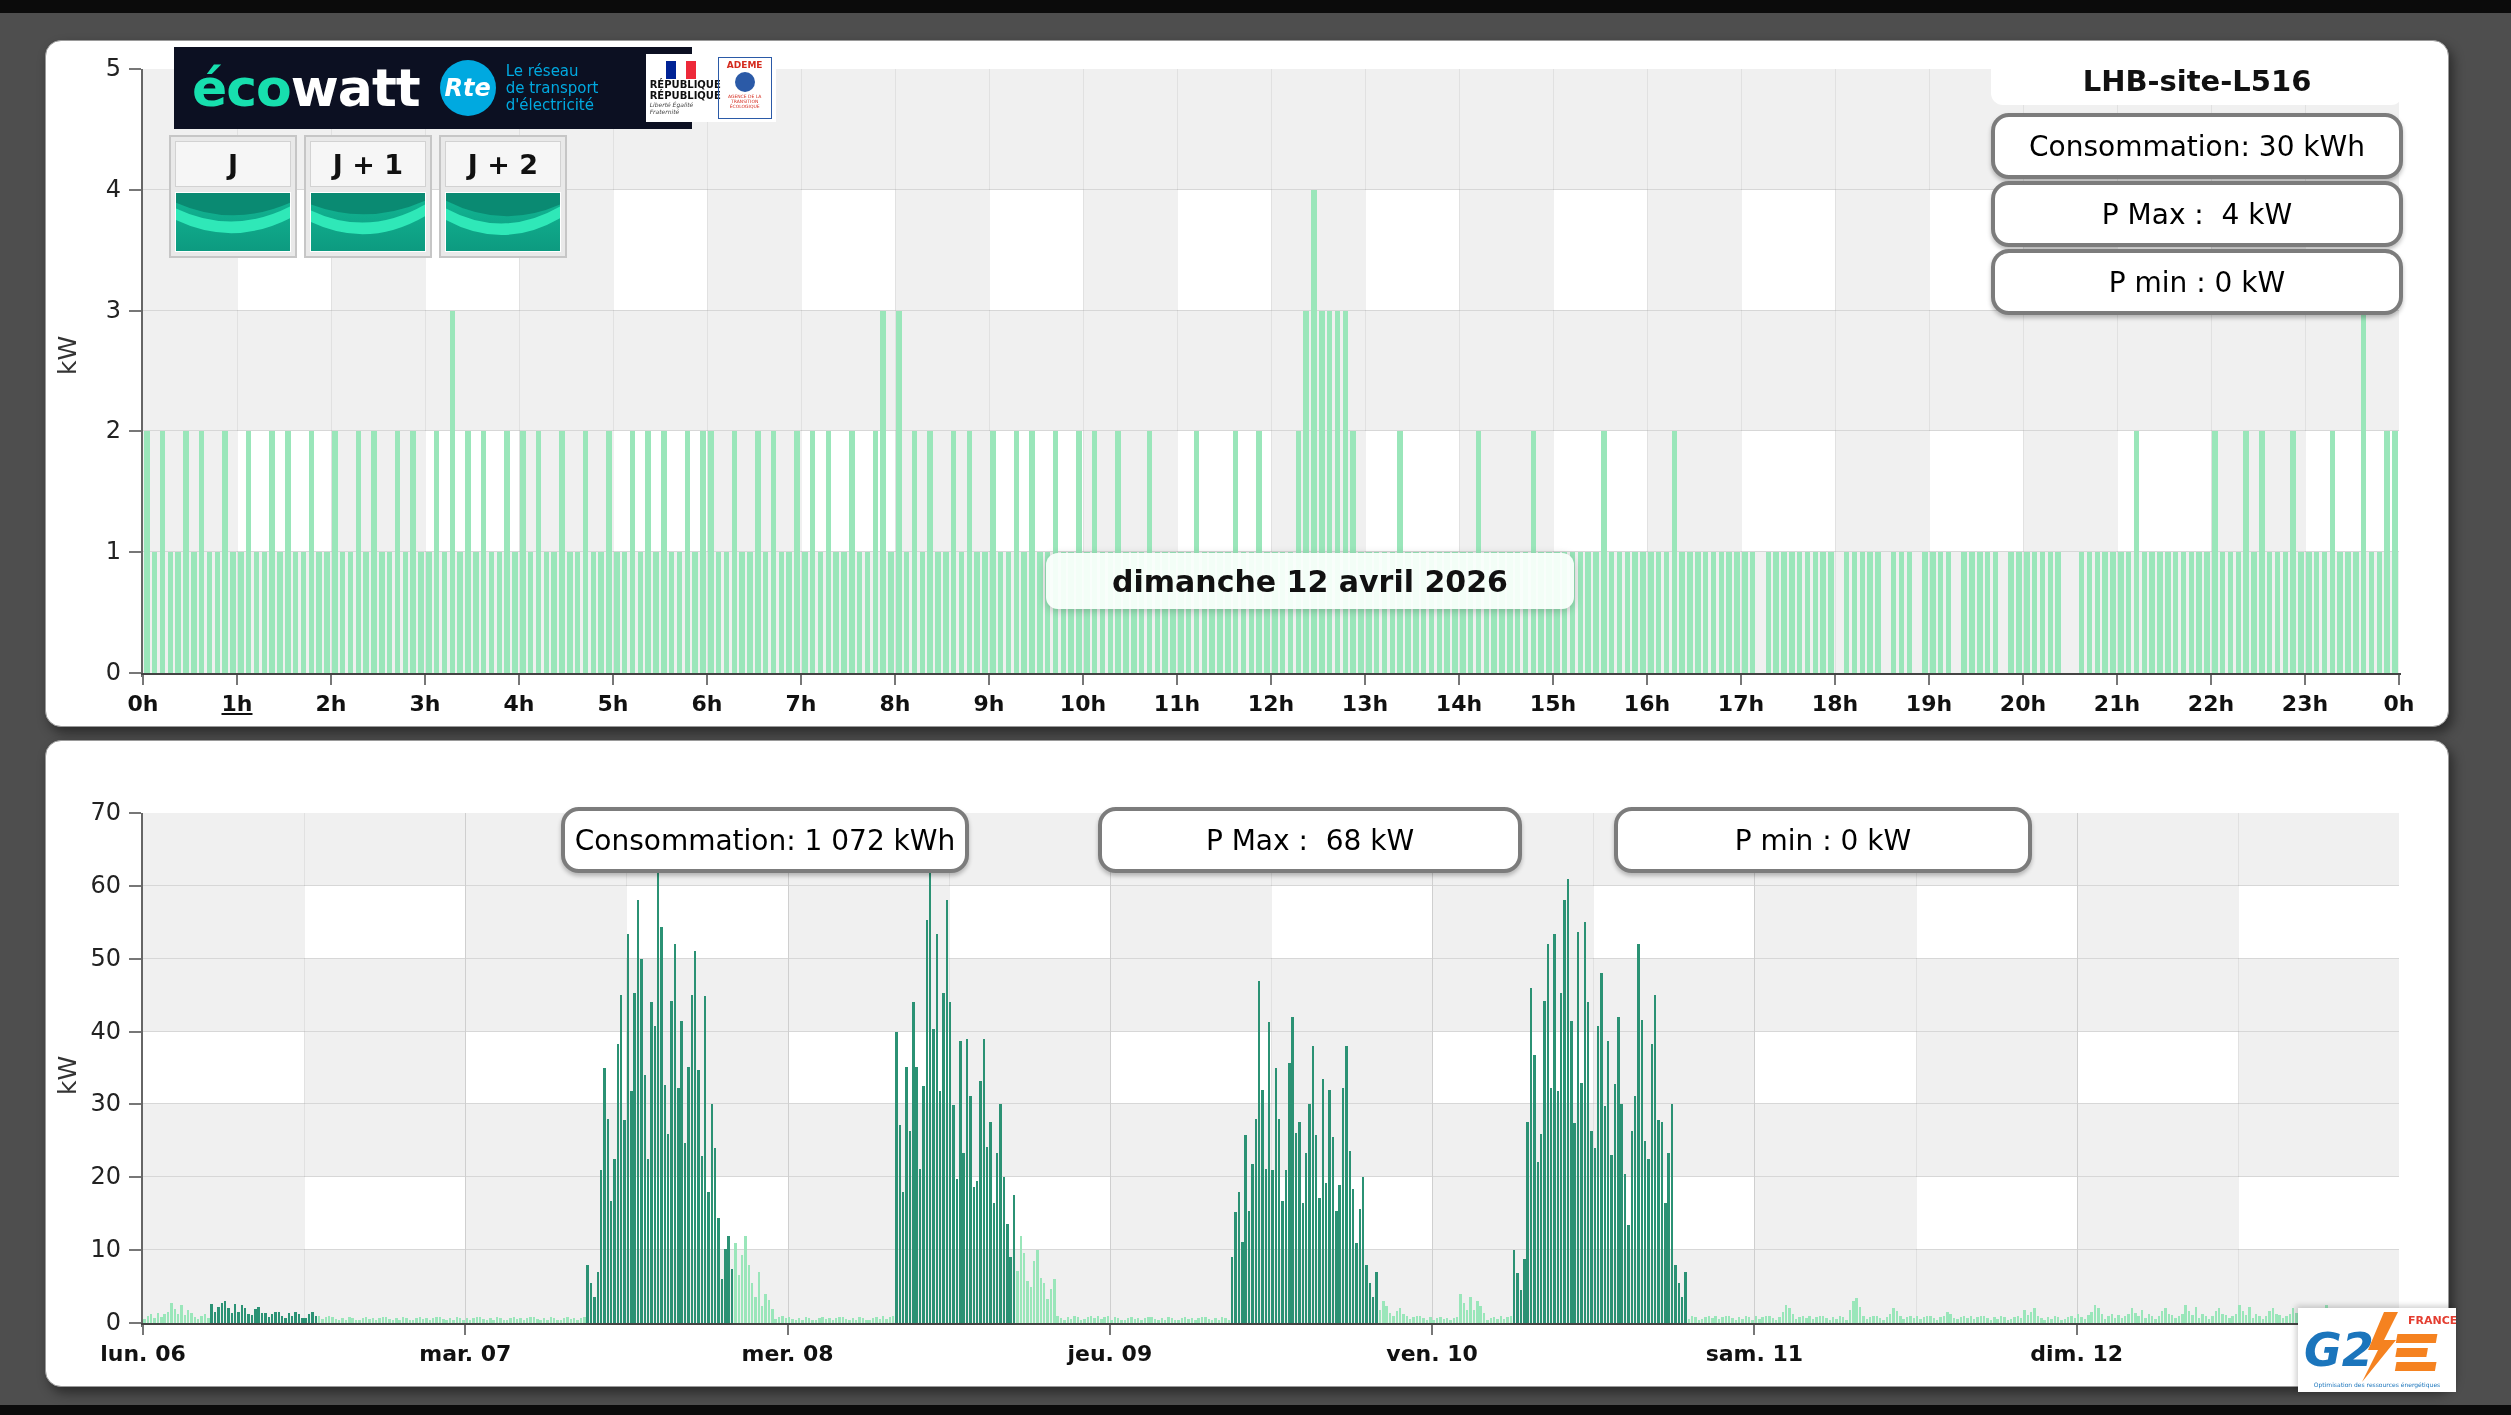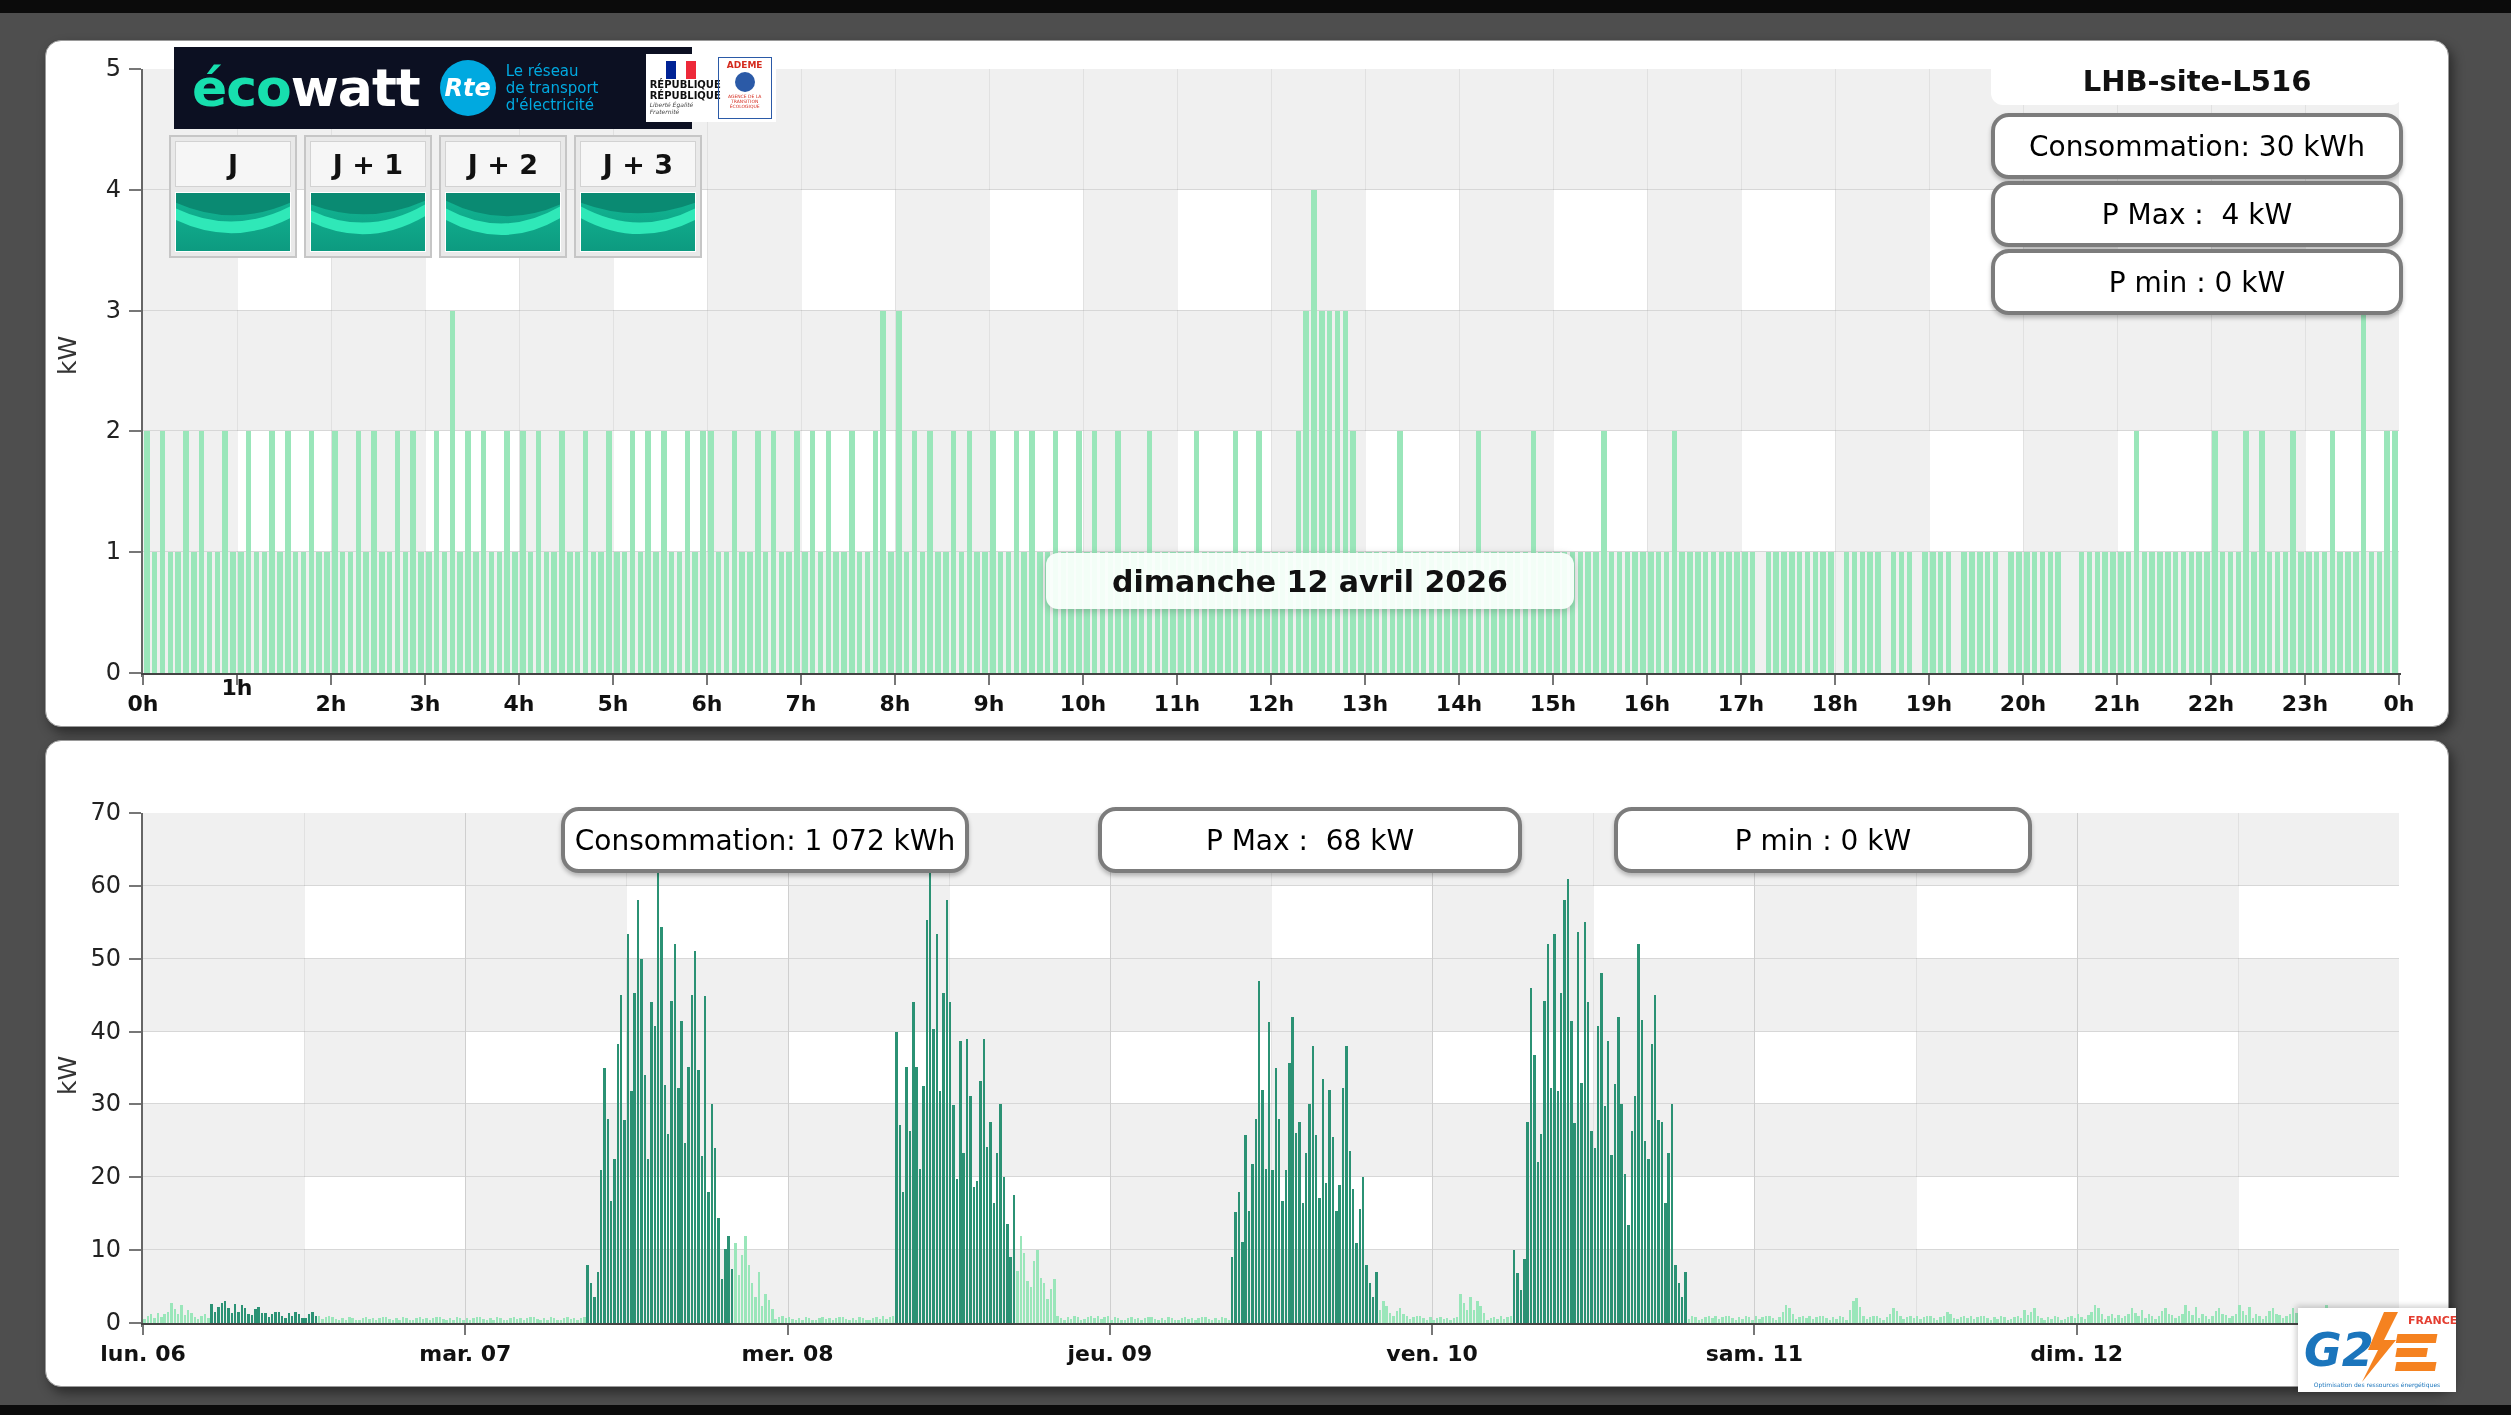--- a/index.html
+++ b/index.html
@@ -426,21 +426,21 @@
         <div class="ytick-label" style="left: 5px; top: 375.4px;">2</div>
         <div class="tick" style="left: 83px; top: 268.6px; width: 12px; height: 2px;"></div>
         <div class="ytick-label" style="left: 5px; top: 254.6px;">3</div>
         <div class="tick" style="left: 83px; top: 147.8px; width: 12px; height: 2px;"></div>
         <div class="ytick-label" style="left: 5px; top: 133.8px;">4</div>
         <div class="tick" style="left: 83px; top: 27px; width: 12px; height: 2px;"></div>
         <div class="ytick-label" style="left: 5px; top: 13px;">5</div>
         <div class="tick" style="left: 96px; top: 634px; width: 2px; height: 10px;"></div>
         <div class="xtick-label" style="left: 37px; top: 650px;">0h</div>
         <div class="tick" style="left: 190px; top: 634px; width: 2px; height: 10px;"></div>
-        <div class="xtick-label" style="left: 131px; top: 634px;">1h</div>
+        <div class="xtick-label" style="left: 131px; top: 650px; text-decoration: underline;">1h</div>
         <div class="tick" style="left: 284px; top: 634px; width: 2px; height: 10px;"></div>
         <div class="xtick-label" style="left: 225px; top: 650px;">2h</div>
         <div class="tick" style="left: 378px; top: 634px; width: 2px; height: 10px;"></div>
         <div class="xtick-label" style="left: 319px; top: 650px;">3h</div>
         <div class="tick" style="left: 472px; top: 634px; width: 2px; height: 10px;"></div>
         <div class="xtick-label" style="left: 413px; top: 650px;">4h</div>
         <div class="tick" style="left: 566px; top: 634px; width: 2px; height: 10px;"></div>
         <div class="xtick-label" style="left: 507px; top: 650px;">5h</div>
         <div class="tick" style="left: 660px; top: 634px; width: 2px; height: 10px;"></div>
         <div class="xtick-label" style="left: 601px; top: 650px;">6h</div>
@@ -533,30 +533,20 @@
             </svg>
         </div>
       </div>
       <div class="day-btn">
         <div class="lbl">J + 2</div>
         <div class="gauge">
           <svg viewBox="0 0 110 60" preserveAspectRatio="none">
               <rect x="0" y="0" width="110" height="60" fill="url(#ggrad)"></rect>
               <path d="M0 0 H110 V12 Q55 38 0 8 Z" fill="#0a8a72"></path>
               <path d="M0 16 Q55 48 110 14 L110 26 Q55 60 0 28 Z" fill="#2fe8b8"></path>
-            </svg>
-        </div>
-      </div>
-      <div class="day-btn">
-        <div class="lbl">J + 3</div>
-        <div class="gauge">
-          <svg viewBox="0 0 110 60" preserveAspectRatio="none">
-              <rect x="0" y="0" width="110" height="60" fill="url(#ggrad)"></rect>
-              <path d="M0 0 H110 V10 Q55 32 0 10 Z" fill="#0a8a72"></path>
-              <path d="M0 14 Q55 46 110 16 L110 28 Q55 58 0 26 Z" fill="#2fe8b8"></path>
             </svg>
         </div>
       </div>
     </div>
 
     <div class="sitetitle" style="left:1945px;top:16px;width:412px;height:48px;">LHB-site-L516</div>
     <div class="statbox" style="left:1945px;top:72px;width:404px;height:58px;">Consommation: 30 kWh</div>
     <div class="statbox" style="left:1945px;top:140px;width:404px;height:58px;">P Max :  4 kW</div>
     <div class="statbox" style="left:1945px;top:208px;width:404px;height:58px;">P min : 0 kW</div>
 

